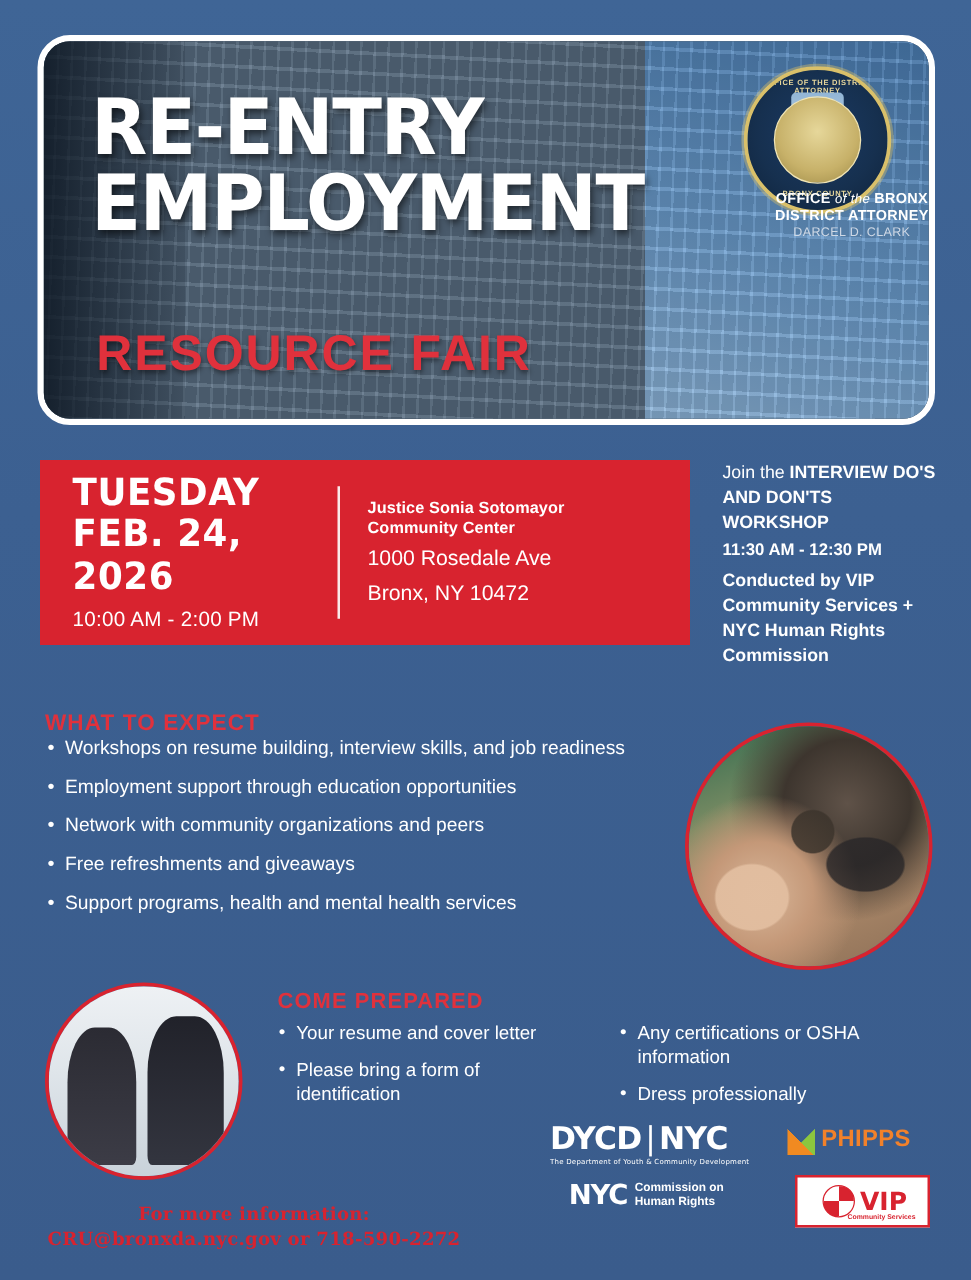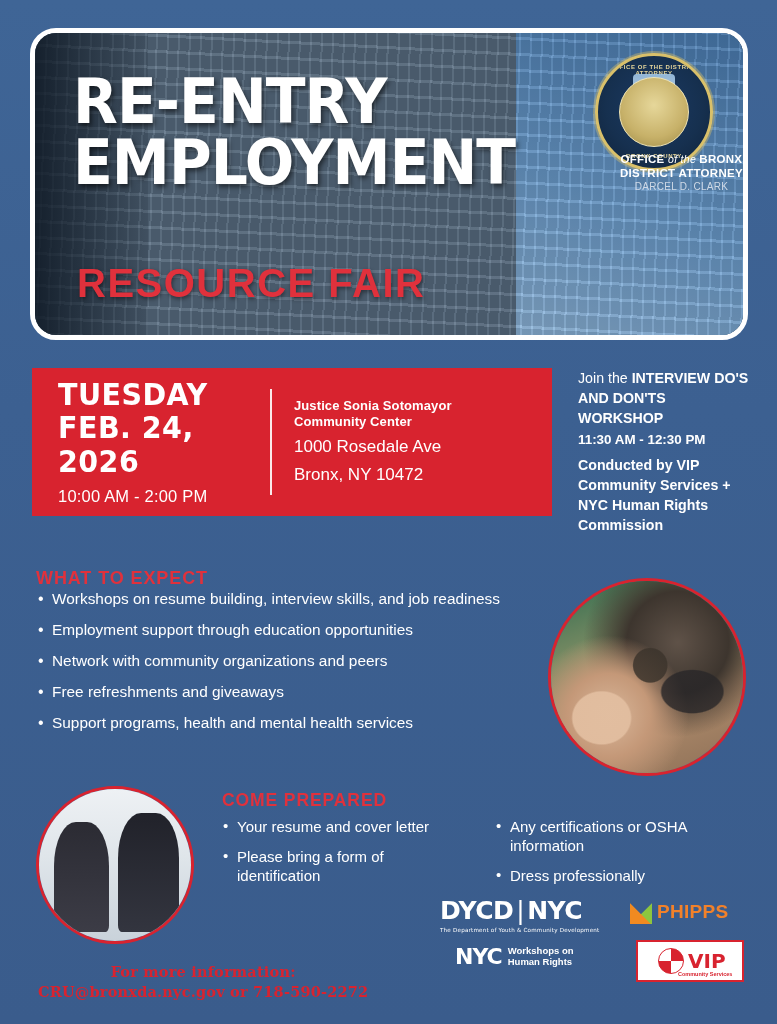--- a/index.html
+++ b/index.html
@@ -447,21 +447,21 @@
     <div class="logo-dycd">
       <div class="row1">
         <span>DYCD</span><span class="bar">|</span><span>NYC</span>
       </div>
       <div class="row2">The Department of Youth &amp; Community Development</div>
     </div>
 
     <div class="logo-nyc-hr">
       <span class="nyc">NYC</span>
       <span class="hr">
-        <span>Workshops on</span><br>
+        <span>Commission on</span><br>
         <span>Human Rights</span>
       </span>
     </div>
 
     <div class="logo-phipps">
       <span class="phipps-mark"></span>
       <span class="phipps-text">PHIPPS</span>
     </div>
 
     <div class="logo-vip">

